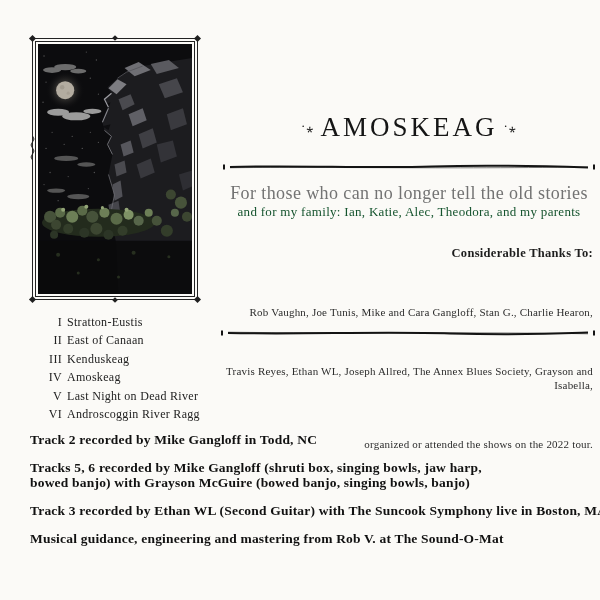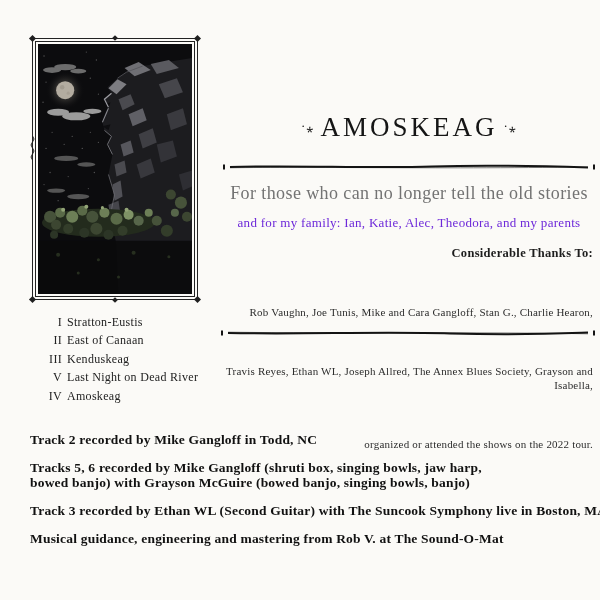--- a/index.html
+++ b/index.html
@@ -35,21 +35,21 @@
   .orn-mark{font-size:13px;vertical-align:6px;letter-spacing:1px;color:#151515;}
   .orn-mark.left{margin-right:6px;}
   .orn-mark.right{margin-left:6px;}
 
   .rule{position:absolute;height:12px;}
   .rule1{left:222px;top:161px;width:374px;}
   .rule2{left:220px;top:327px;width:376px;}
 
   .dedication{position:absolute;left:225px;top:183px;width:368px;text-align:center;}
   .ded1{font-size:18px;letter-spacing:.4px;color:#737373;}
-  .ded2{font-size:13px;margin-top:11px;letter-spacing:.3px;color:#6d28d9;}
+  .ded2{font-size:13px;margin-top:0;letter-spacing:.3px;color:#14532d;}
 
   .thanks{position:absolute;left:225px;top:246px;width:368px;text-align:right;}
   .thanks-heading{font-size:12.5px;font-weight:700;letter-spacing:.3px;margin-bottom:5px;color:#1d1d1d;}
   .thanks-line{font-size:11px;line-height:14.5px;color:#2d2d2d;letter-spacing:.2px;margin-top:44px;}
 
   
   .tracklist{position:absolute;left:40px;top:313px;font-size:12px;color:#222;}
   .track-row{height:18.4px;line-height:18.4px;white-space:nowrap;letter-spacing:.3px;}
   .track-num{display:inline-block;width:22px;text-align:right;margin-right:5px;}
 
@@ -239,24 +239,27 @@
     <div class="track-row">
       <span class="track-num">I</span><span>Stratton-Eustis</span>
     </div>
     <div class="track-row">
       <span class="track-num">II</span><span>East of Canaan</span>
     </div>
     <div class="track-row">
       <span class="track-num">III</span><span>Kenduskeag</span>
     </div>
     <div class="track-row">
+      <span class="track-num">IV</span><span>Amoskeag</span>
+    </div>
+    <div class="track-row">
       <span class="track-num">V</span><span>Last Night on Dead River</span>
     </div>
     <div class="track-row">
-      <span class="track-num">IV</span><span>Amoskeag</span>
+      <span class="track-num">VI</span><span>Androscoggin River Ragg</span>
     </div>
   </div>
 
   <div class="credits">
     <p class="credit">
       <span>Track 2 recorded by Mike Gangloff in Todd, NC</span>
     </p>
     <p class="credit">
       <span>Tracks 5, 6 recorded by Mike Gangloff (shruti box, singing bowls, jaw harp,</span><br>
       <span>bowed banjo) with Grayson McGuire (bowed banjo, singing bowls, banjo)</span>

